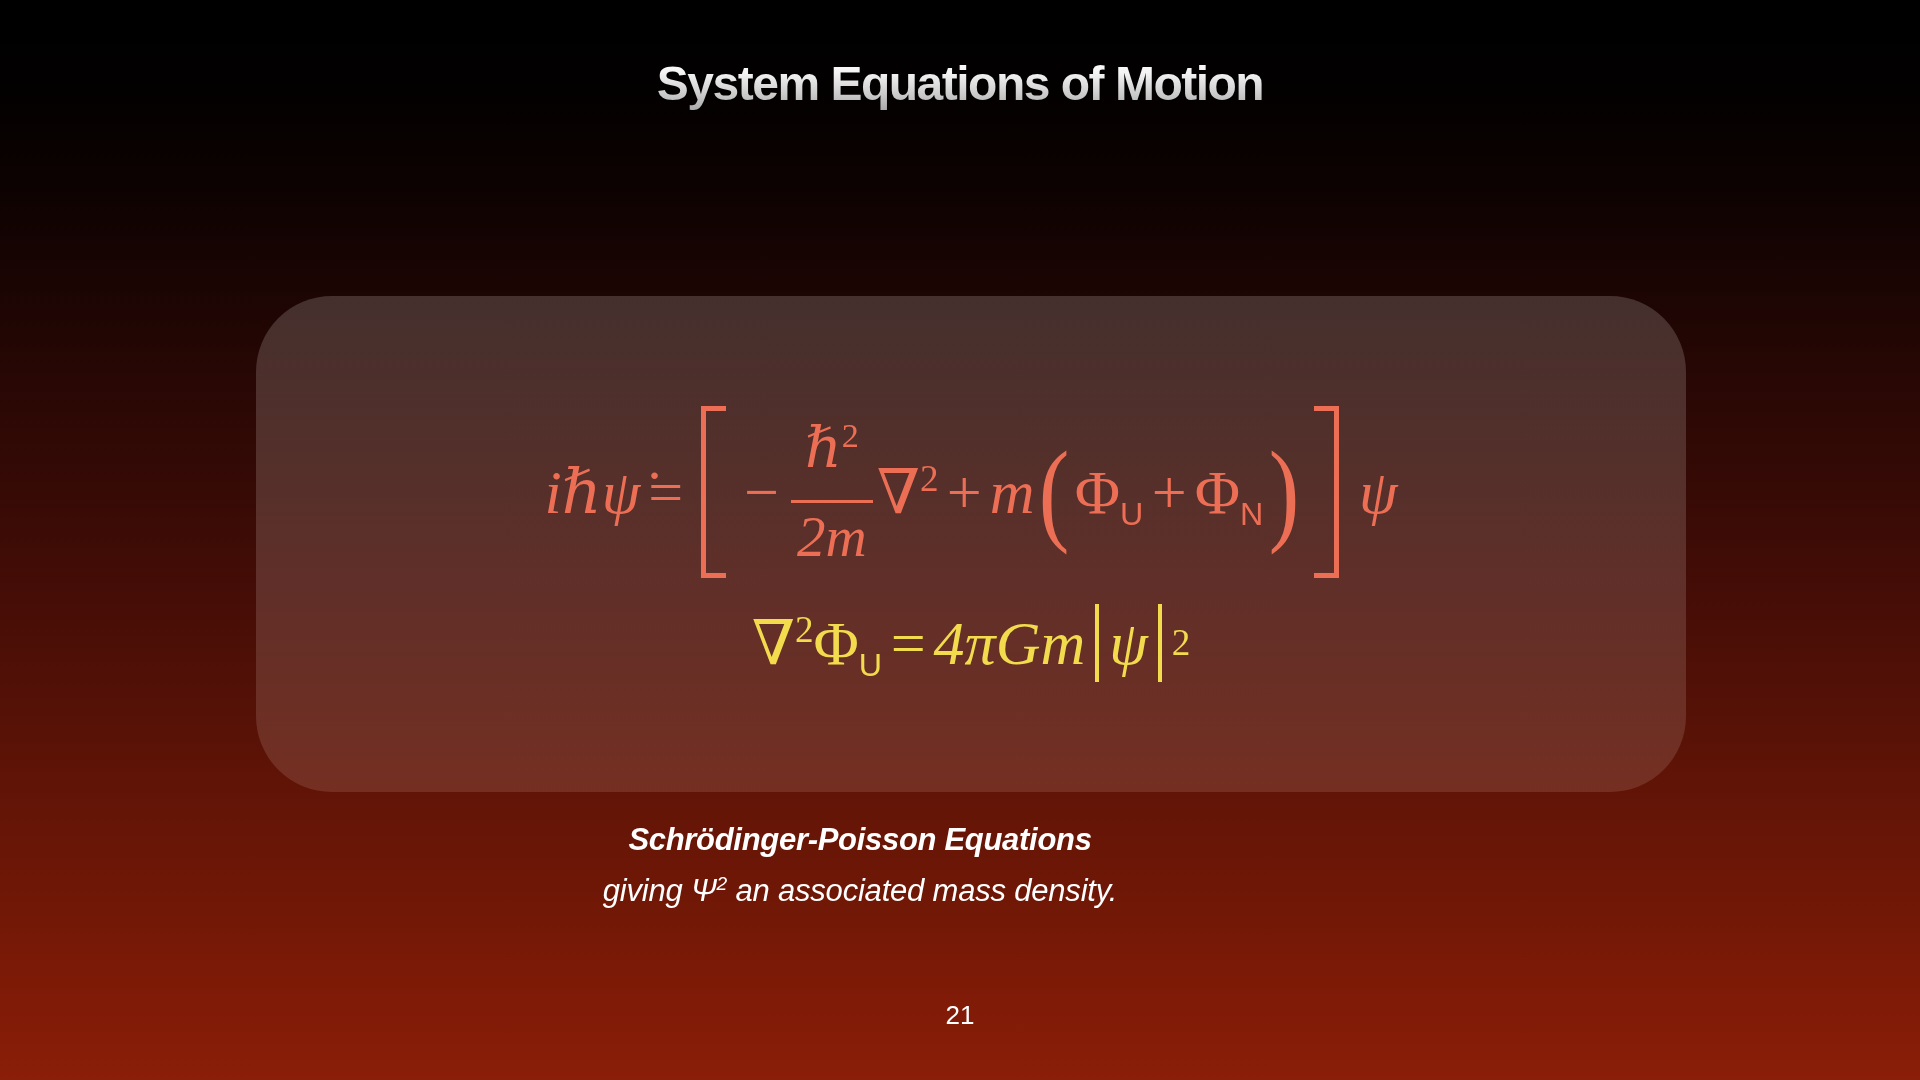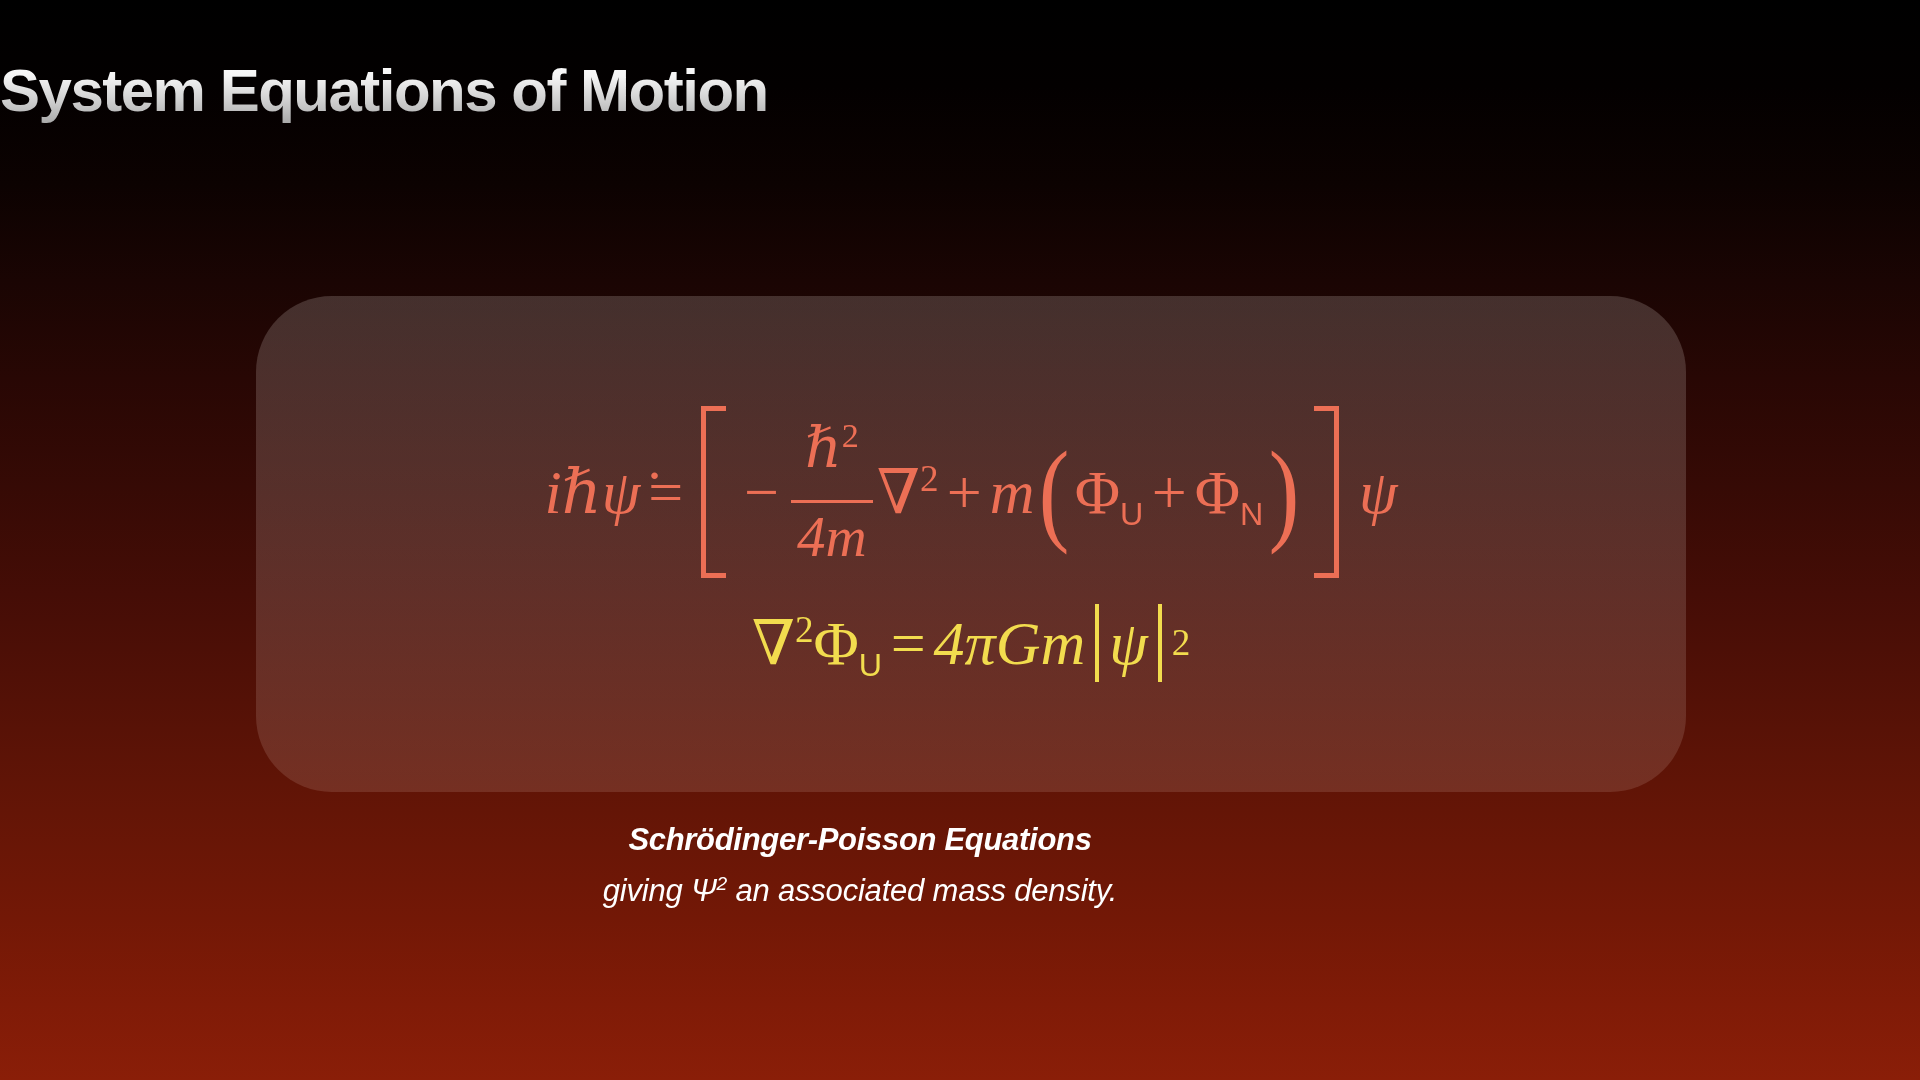--- a/index.html
+++ b/index.html
@@ -33,21 +33,22 @@
       #8a1e08 100%);
     overflow: hidden;
   }
 
   
   #title {
     position: absolute;
     top: 58px;
     left: 0;
     width: 1920px;
-    font-size: 60px;
+    text-align: center;
+    font-size: 48px;
     font-weight: 700;
     letter-spacing: -1.5px;
     line-height: 1.1;
     background: linear-gradient(to bottom, #ffffff 0%, #f4f4f4 28%, #d2d2d2 62%, #a8a8a8 100%);
     -webkit-background-clip: text;
     background-clip: text;
     color: transparent;
     -webkit-text-fill-color: transparent;
   }
 
@@ -241,21 +242,21 @@
         </span>
 
         <span class="bracket-group">
           <span class="bracket l"></span>
 
           <span class="bracket-inner">
             <span class="op">−</span>
 
             <span class="frac">
               <span class="num"><span class="mi">ℏ</span><sup class="sp">2</sup></span>
-              <span class="den mi">4m</span>
+              <span class="den mi">2m</span>
             </span>
 
             <span><span class="mup">∇</span><sup class="sp">2</sup></span>
 
             <span class="op">+</span>
             <span class="mi">m</span>
 
             <span class="paren">(</span>
 
             <span><span class="mup">Φ</span><sub class="sb">U</sub></span>
@@ -293,14 +294,15 @@
       </div>
 
     </div>
   </div>
 
   <div id="caption">
     <div id="caption-heading">Schrödinger-Poisson Equations</div>
     <div class="caption-line"><span>giving Ψ</span><sup>2</sup><span> an associated mass density.</span></div>
   </div>
 
+  <div id="page-number">21</div>
 
 </div>
 
 </body></html>

